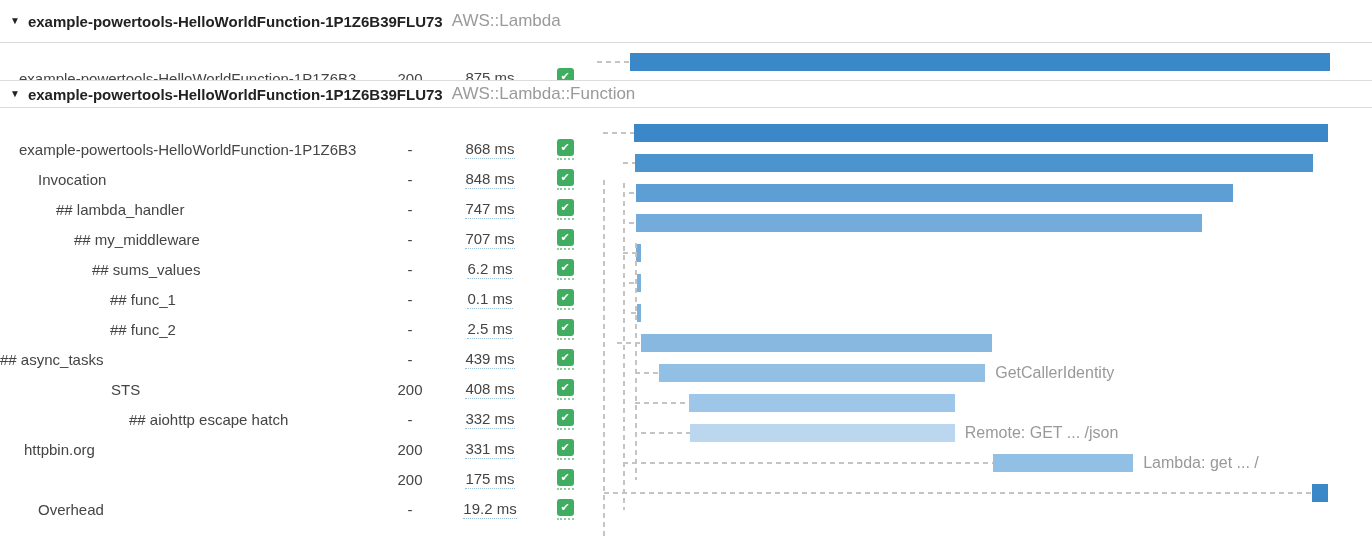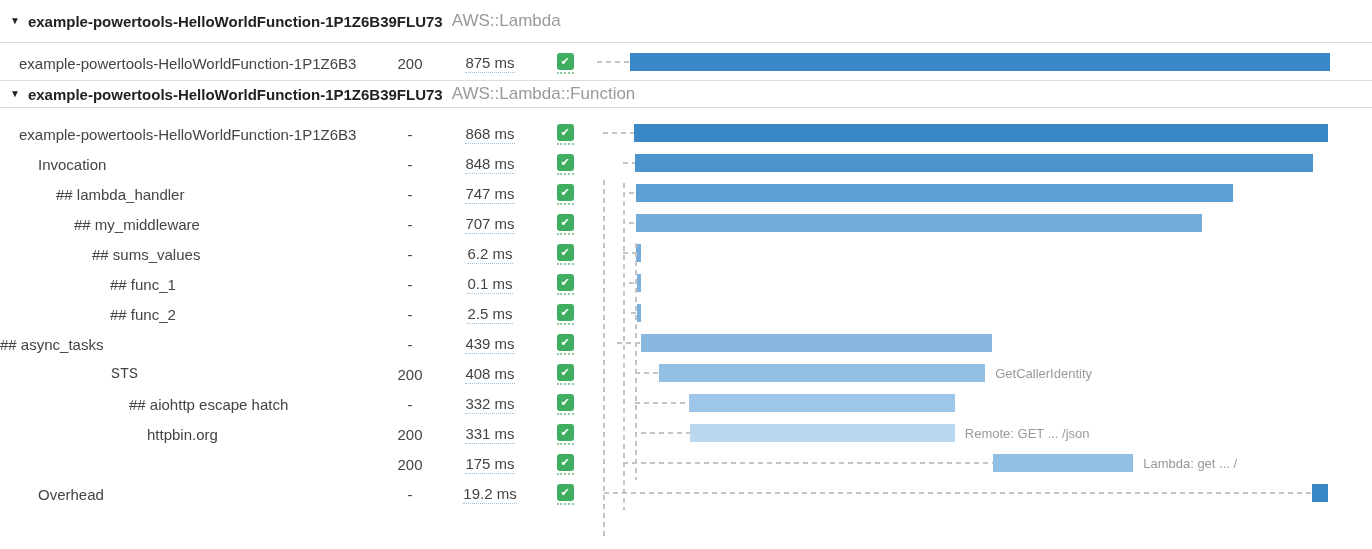--- a/index.html
+++ b/index.html
@@ -27,37 +27,37 @@
   .sec-h{position:relative;width:1372px;background:#fff;box-sizing:border-box;
          display:flex;align-items:center;border-bottom:1px solid #dcdcdc;}
   .sec-h1{height:43px;}
   .sec-h2{height:28px;border-top:1px solid #dcdcdc;}
   .tri{font-size:10px;color:#222;margin:0 8px 0 10px;cursor:pointer;line-height:1;}
   .sec-title{font-weight:bold;font-size:15px;color:#222;white-space:nowrap;}
   .sec-type{font-size:17px;color:#9a9a9a;margin-left:9px;white-space:nowrap;}
   
   .rows{position:relative;width:1372px;}
   .row{position:relative;width:1372px;}
-  .cell{position:absolute;top:1px;height:100%;display:flex;align-items:center;
+  .cell{position:absolute;top:16px;height:100%;display:flex;align-items:center;
         font-size:15px;color:#444;box-sizing:border-box;}
   .c-name{left:0;width:375px;overflow:hidden;white-space:nowrap;}
   .c-res{left:375px;width:70px;justify-content:center;}
   .c-dur{left:445px;width:90px;justify-content:center;}
   .c-status{left:535px;width:60px;justify-content:center;}
   .durlink{border-bottom:1px dotted #9dc0dd;padding-bottom:1px;cursor:pointer;}
   .checkwrap{border-bottom:2px dotted #8fcf9f;padding-bottom:2px;cursor:pointer;}
   .check{display:flex;width:17px;height:17px;background:#3fae60;border-radius:3px;
          color:#fff;font-size:11px;font-weight:bold;align-items:center;justify-content:center;}
   
   .bar{position:absolute;height:18px;cursor:pointer;}
   .hdash{position:absolute;height:2px;
          background:repeating-linear-gradient(90deg,#c4c4c4 0 5px,transparent 5px 9px);}
   .vdash{position:absolute;width:2px;
          background:repeating-linear-gradient(180deg,#c4c4c4 0 5px,transparent 5px 9px);}
-  .barlabel{position:absolute;font-size:13px;color:#999;white-space:nowrap;
+  .barlabel{position:absolute;font-size:16px;color:#999;white-space:nowrap;
             height:18px;display:flex;align-items:center;}
 </style>
 </head>
 <body>
 
 <div class="app">
   <div class="thead">
     <div class="th th-name b">Name</div>
     <div class="th th-res b">Res.</div>
     <div class="th th-dur b">Duration</div>
@@ -239,21 +239,21 @@
           </div>
           <div class="cell c-status">
             <span class="checkwrap">
               <span class="check">✔</span>
             </span>
           </div>
           <div class="hdash" style="left: 617px; width: 23.8px; top: 14px;"></div>
           <div class="bar" style="left: 640.8px; width: 351.2px; top: 6px; background: rgb(136, 184, 224);"></div>
         </div>
         <div class="row" style="height: 30px;">
-          <div class="cell c-name" style="padding-left: 111px; font-family: Liberation Mono, monospace;">STS</div>
+          <div class="cell c-name" style="padding-left: 111px;">STS</div>
           <div class="cell c-res">200</div>
           <div class="cell c-dur">
             <span class="durlink">408 ms</span>
           </div>
           <div class="cell c-status">
             <span class="checkwrap">
               <span class="check">✔</span>
             </span>
           </div>
           <div class="hdash" style="left: 635px; width: 23.8px; top: 14px;"></div>
@@ -268,21 +268,21 @@
           </div>
           <div class="cell c-status">
             <span class="checkwrap">
               <span class="check">✔</span>
             </span>
           </div>
           <div class="hdash" style="left: 635px; width: 54.2px; top: 14px;"></div>
           <div class="bar" style="left: 689.2px; width: 265.6px; top: 6px; background: rgb(158, 198, 232);"></div>
         </div>
         <div class="row" style="height: 30px;">
-          <div class="cell c-name" style="padding-left: 147px;">httpbin.org</div>
+          <div class="cell c-name" style=" margin-left: 24px;">httpbin.org</div>
           <div class="cell c-res">200</div>
           <div class="cell c-dur">
             <span class="durlink">331 ms</span>
           </div>
           <div class="cell c-status">
             <span class="checkwrap">
               <span class="check">✔</span>
             </span>
           </div>
           <div class="hdash" style="left: 641px; width: 49px; top: 14px;"></div>

